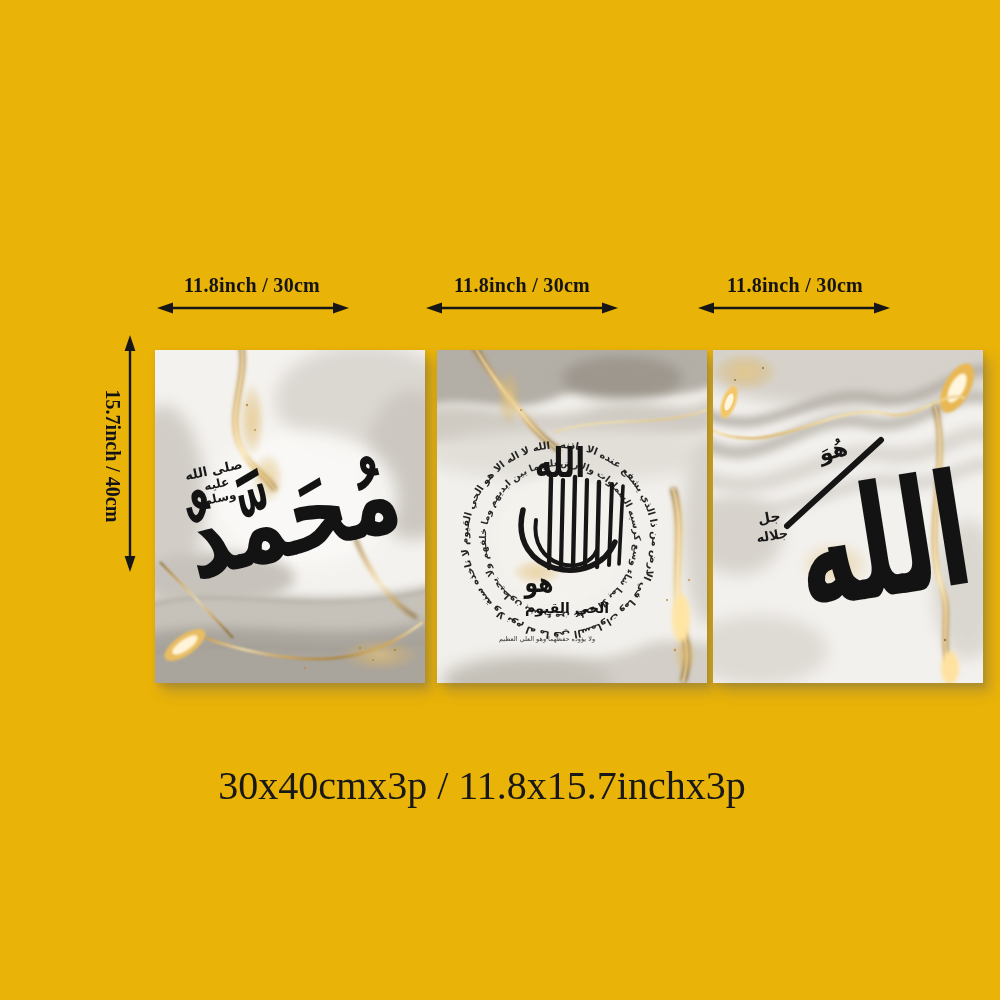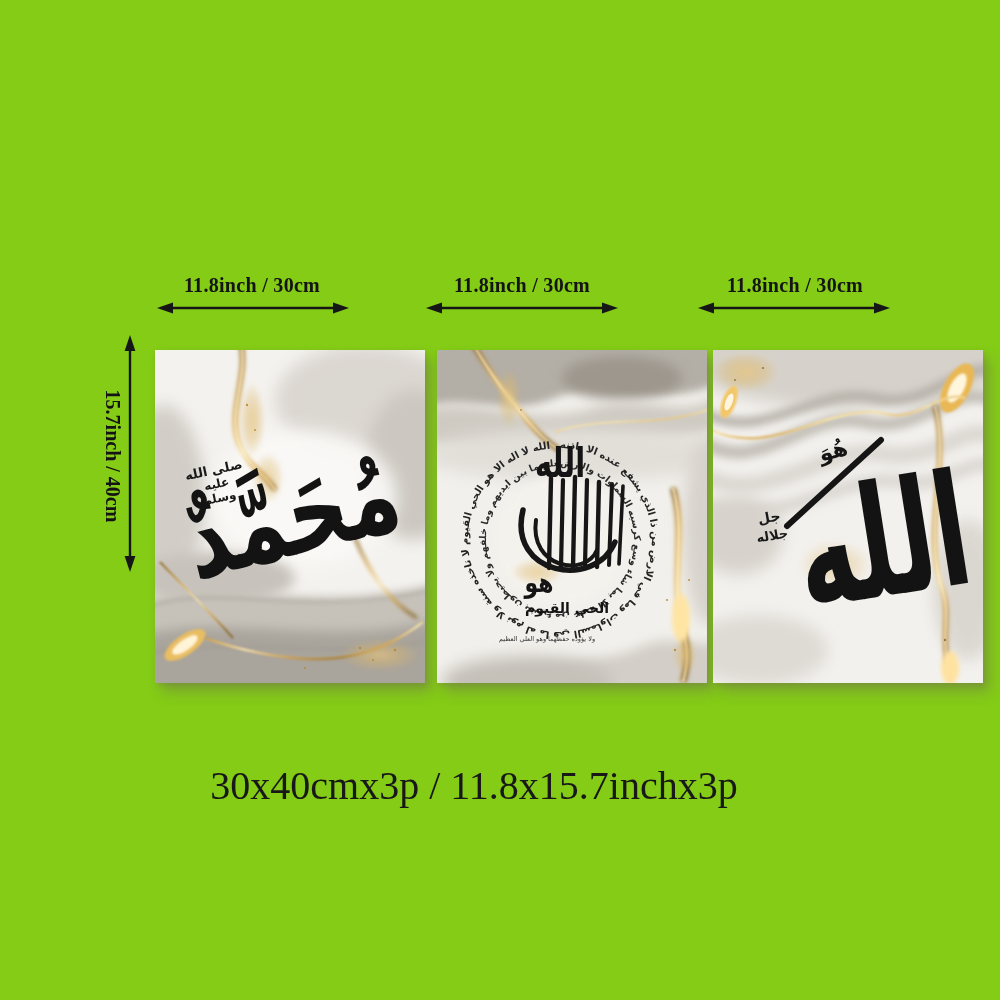--- a/index.html
+++ b/index.html
@@ -1,28 +1,28 @@
 <!DOCTYPE html>
 <html><head>
 <meta charset="utf-8">
 <style>
   html,body{margin:0;padding:0;background:#fff;}
-  .canvas{position:relative;width:1000px;height:1000px;background:#84cc16;overflow:hidden;
+  .canvas{position:relative;width:1000px;height:1000px;background:#eab308;overflow:hidden;
           font-family:"Liberation Serif",serif;}
   .hlabel{position:absolute;width:200px;text-align:center;font-weight:700;font-size:20px;
           color:#141414;letter-spacing:.3px;white-space:nowrap;}
   .vlabel{position:absolute;left:40px;top:445px;width:146px;height:22px;text-align:center;
           font-weight:700;font-size:20px;color:#141414;transform:rotate(90deg);white-space:nowrap;}
   .harrow,.varrow{position:absolute;display:block;}
   .panel{position:absolute;top:350px;width:270px;height:333px;border-radius:2px;background:#f4f2ef;
          box-shadow:7px 9px 13px rgba(110,102,88,.38),2px 3px 5px rgba(110,102,88,.22);}
   .panel svg{position:absolute;left:0;top:0;display:block;}
   svg text{font-family:"DejaVu Sans",sans-serif;}
   .caption{position:absolute;text-align:center;color:#181818;white-space:nowrap;}
-  .caption.size{left:0;width:948px;top:762px;font-size:40px;text-align:center;}
+  .caption.size{left:8px;width:948px;top:762px;font-size:40px;text-align:center;}
   .caption.frame{left:0;width:976px;top:832px;font-size:40px;}
 </style>
 </head>
 <body>
 
 <div class="canvas">
 
   <svg width="0" height="0" style="position:absolute" aria-hidden="true">
     <defs>
       <linearGradient id="goldv" x1="0" y1="0" x2="0.8" y2="1">

